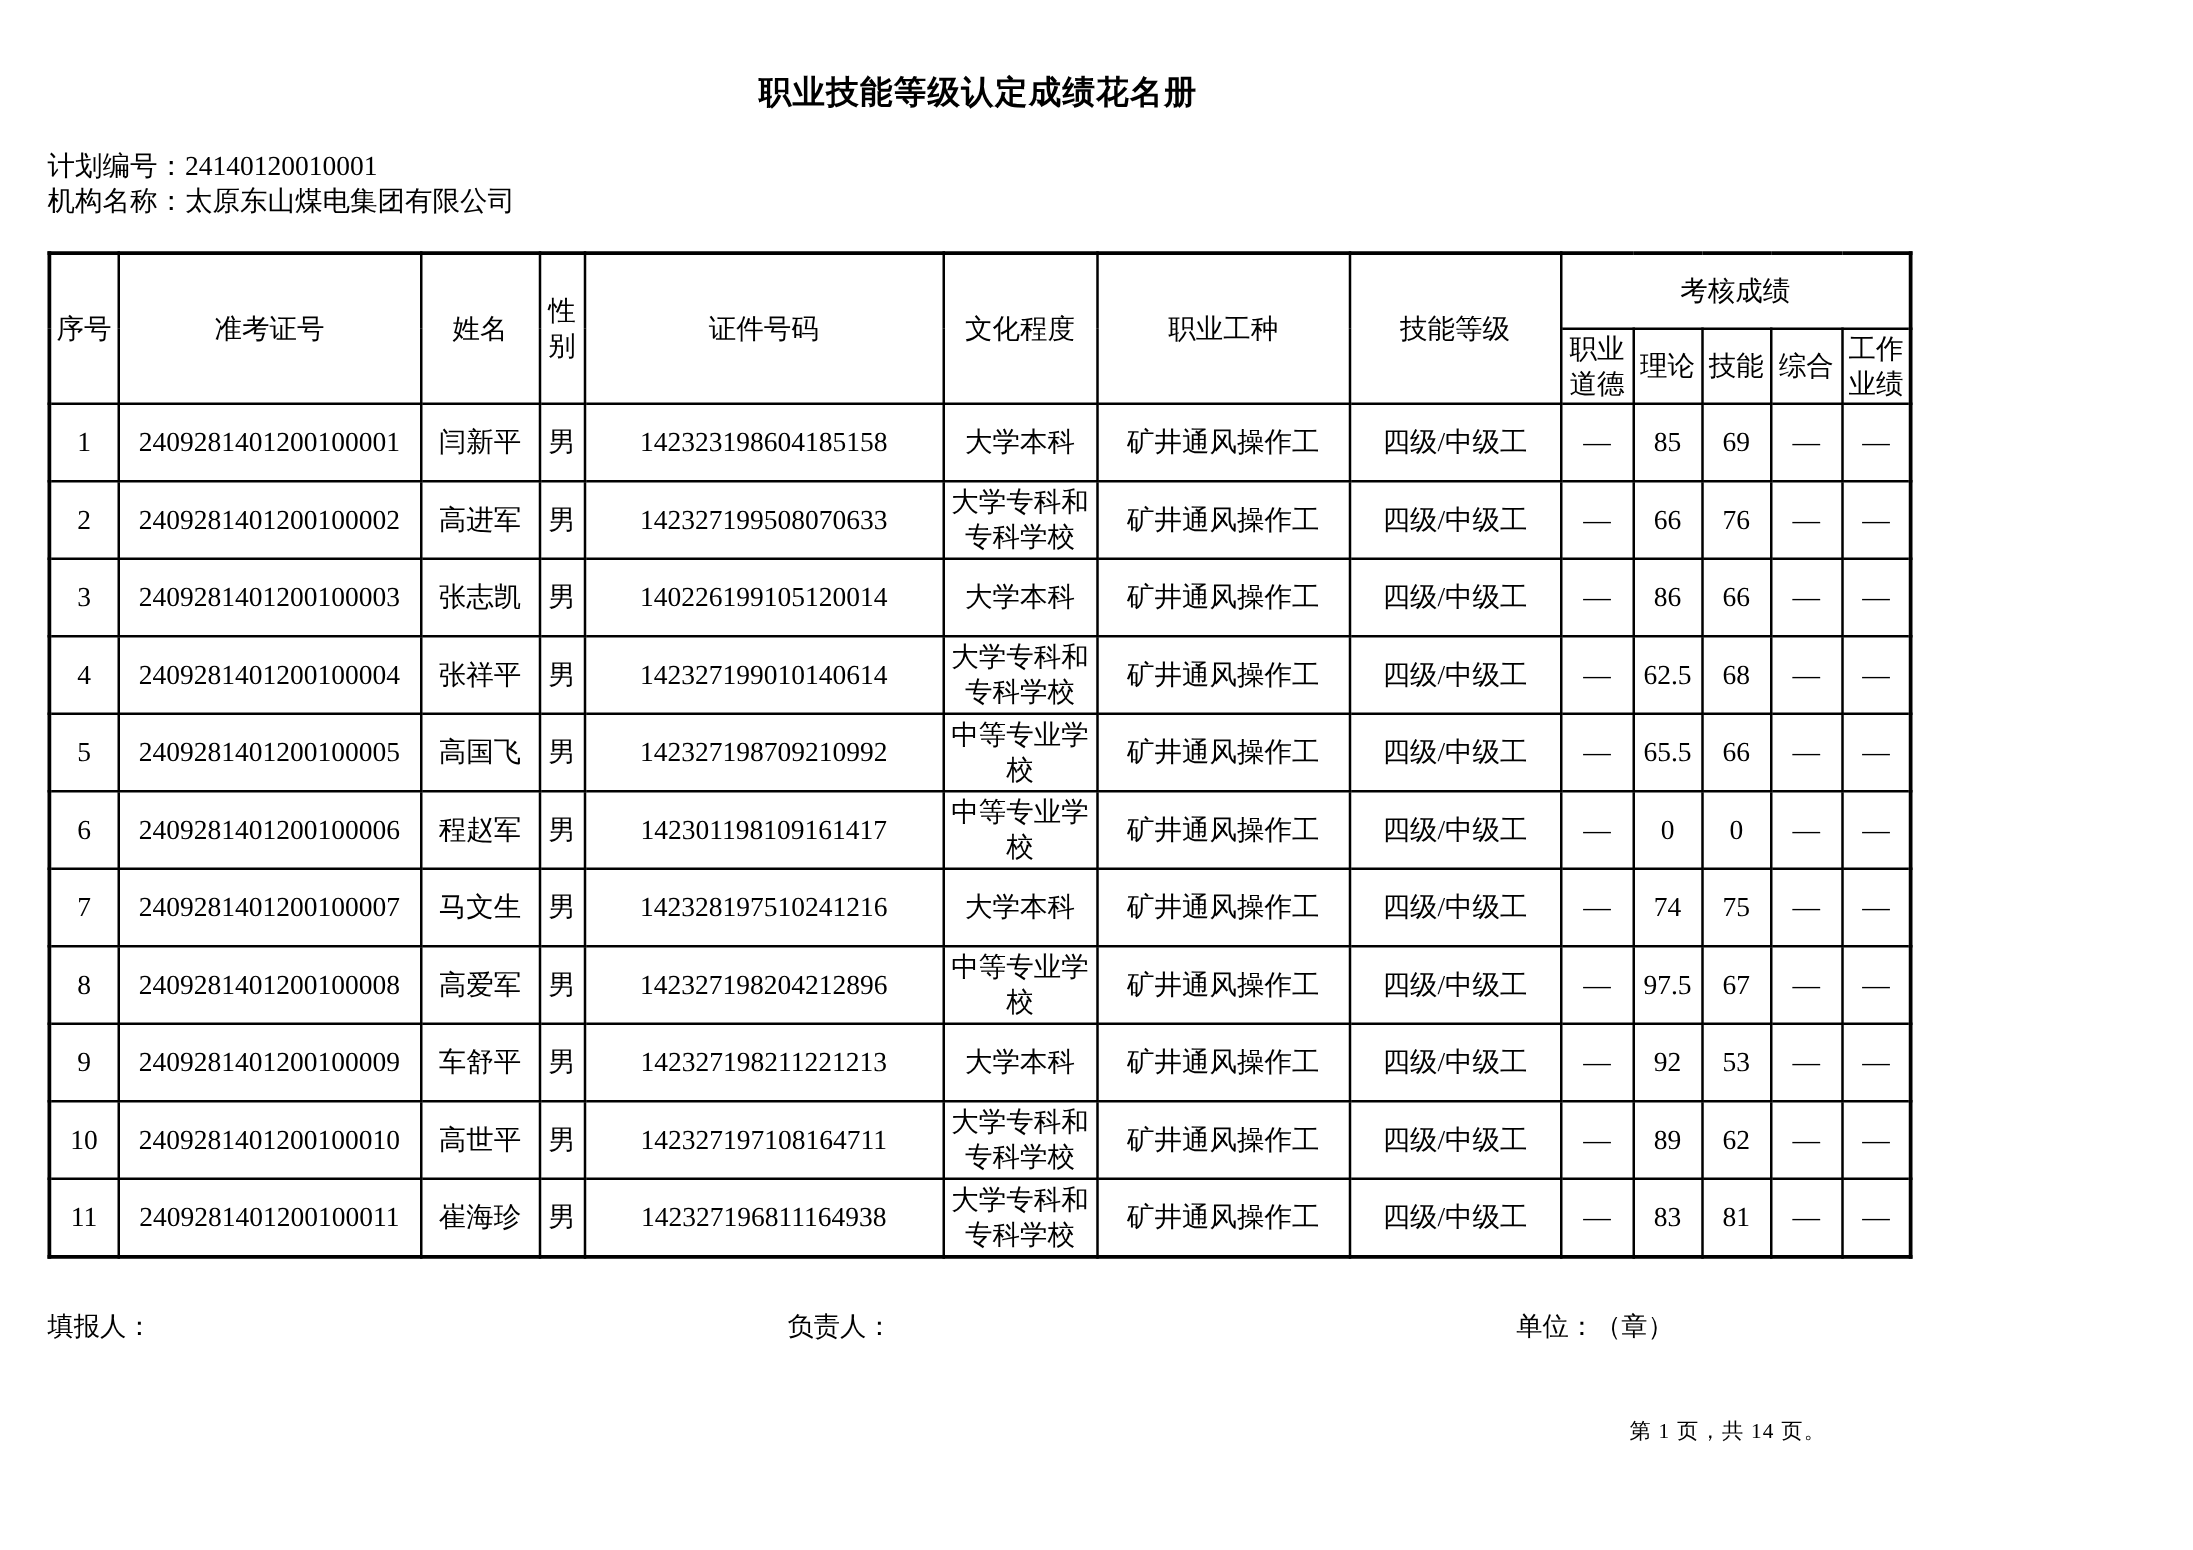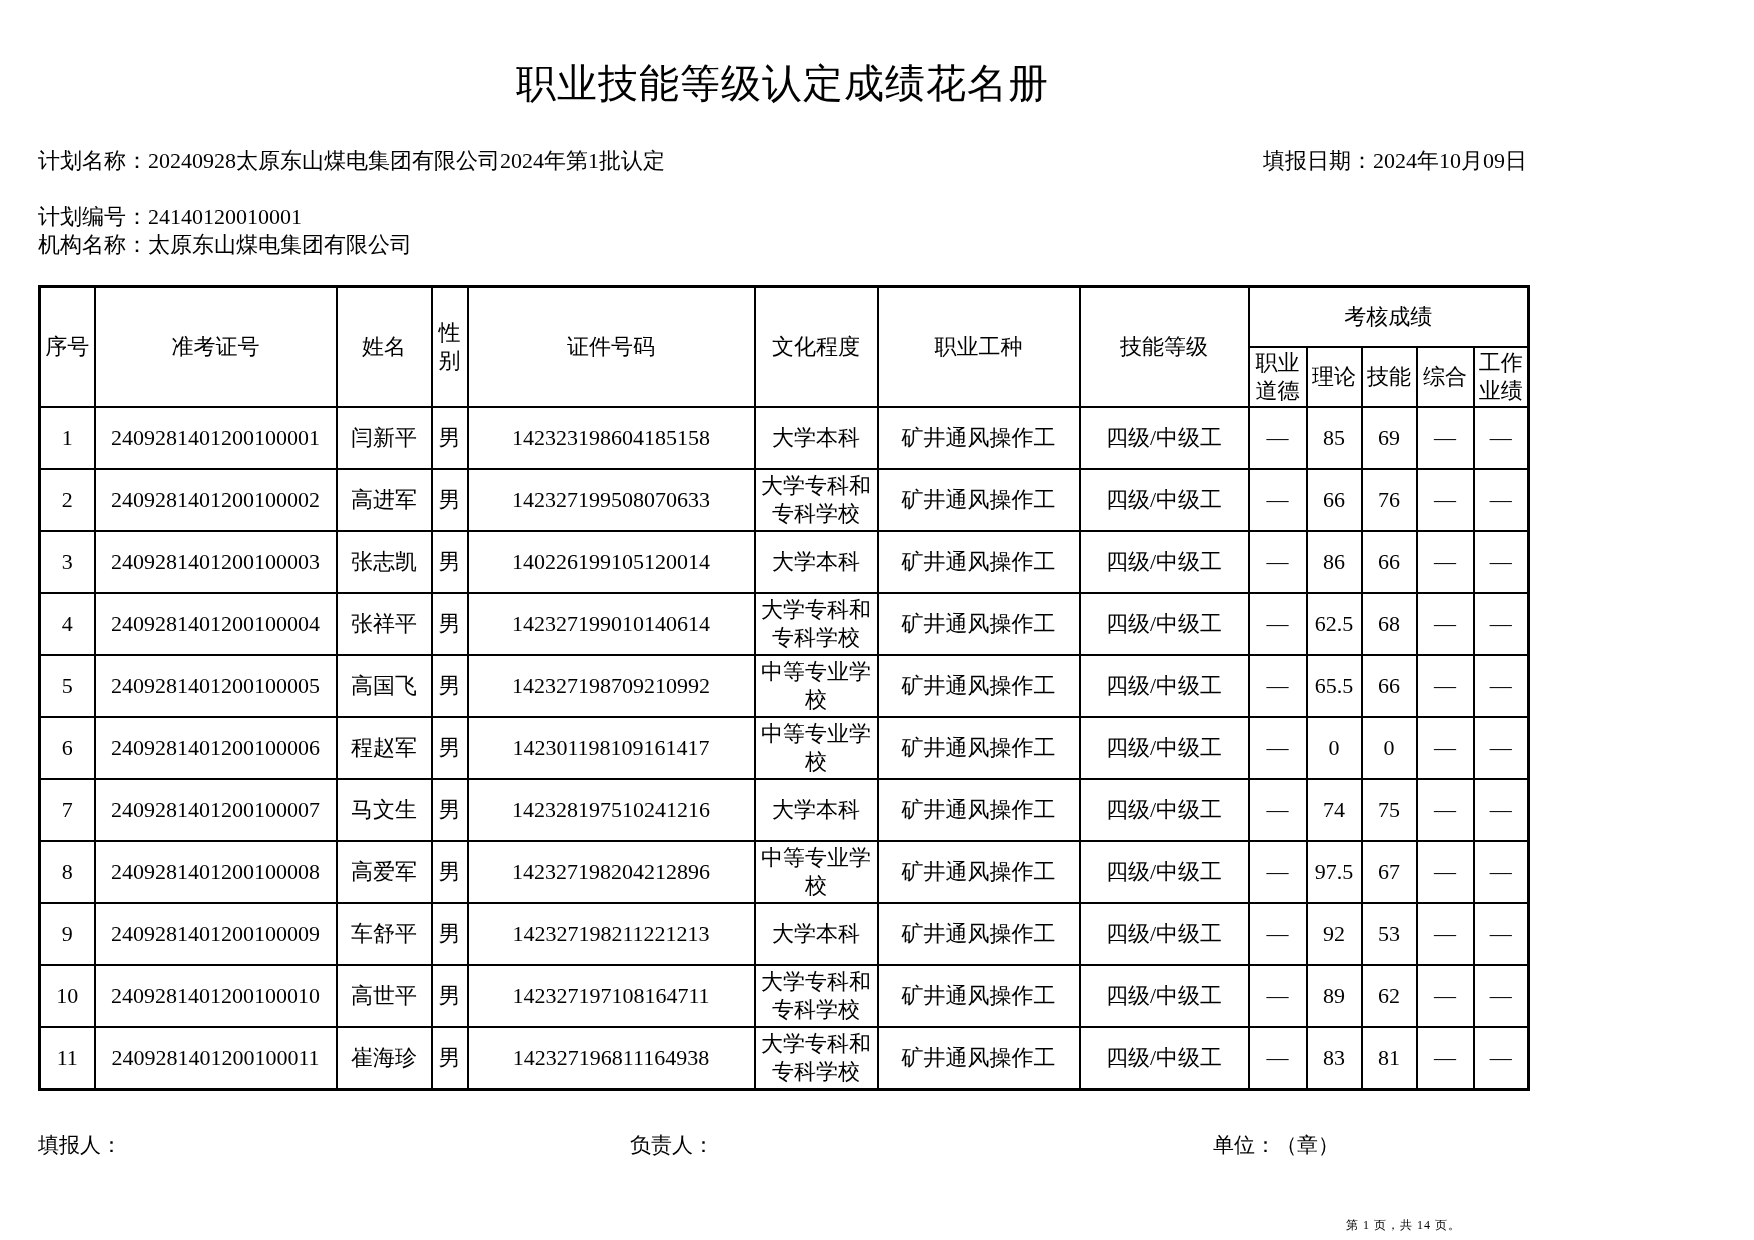--- a/index.html
+++ b/index.html
@@ -15,22 +15,22 @@
     color: #000000;
   }
   .content {
     width: 1489px;
     margin-left: 38px;
   }
   .doc-title {
     margin: 0;
     padding-top: 56px;
     text-align: center;
-    font-size: 40px;
-    font-weight: normal;
+    font-size: 26px;
+    font-weight: bold;
     letter-spacing: 1px;
   }
   .meta-row {
     display: flex;
     justify-content: space-between;
     align-items: baseline;
     font-size: 22px;
     line-height: 28px;
   }
   .meta-row-1 { margin-top: 36px; }
@@ -67,40 +67,32 @@
   }
   .footer-item { position: absolute; top: 0; white-space: nowrap; text-align: center; }
   .footer-filler { left: 0; }
   .footer-responsible { left: 592px; }
   .footer-unit { left: 1175px; }
 
   .page-info {
     margin-top: 56px;
     text-align: right;
     padding-right: 66px;
-    font-size: 12px;
+    font-size: 17px;
     letter-spacing: 1px;
     white-space: nowrap;
   }
 </style>
 </head>
 <body>
 
 <div class="content">
 
   <h1 class="doc-title">职业技能等级认定成绩花名册</h1>
 
-  <div class="meta-row meta-row-1">
-    <div>
-      <span>计划名称：</span><span>20240928太原东山煤电集团有限公司2024年第1批认定</span>
-    </div>
-    <div>
-      <span>填报日期：</span><span>2024年10月09日</span>
-    </div>
-  </div>
 
   <div class="meta-row meta-row-2">
     <div>
       <span>计划编号：</span><span>24140120010001</span>
     </div>
     <div>
       <span>机构名称：</span><span>太原东山煤电集团有限公司</span>
     </div>
   </div>
 

